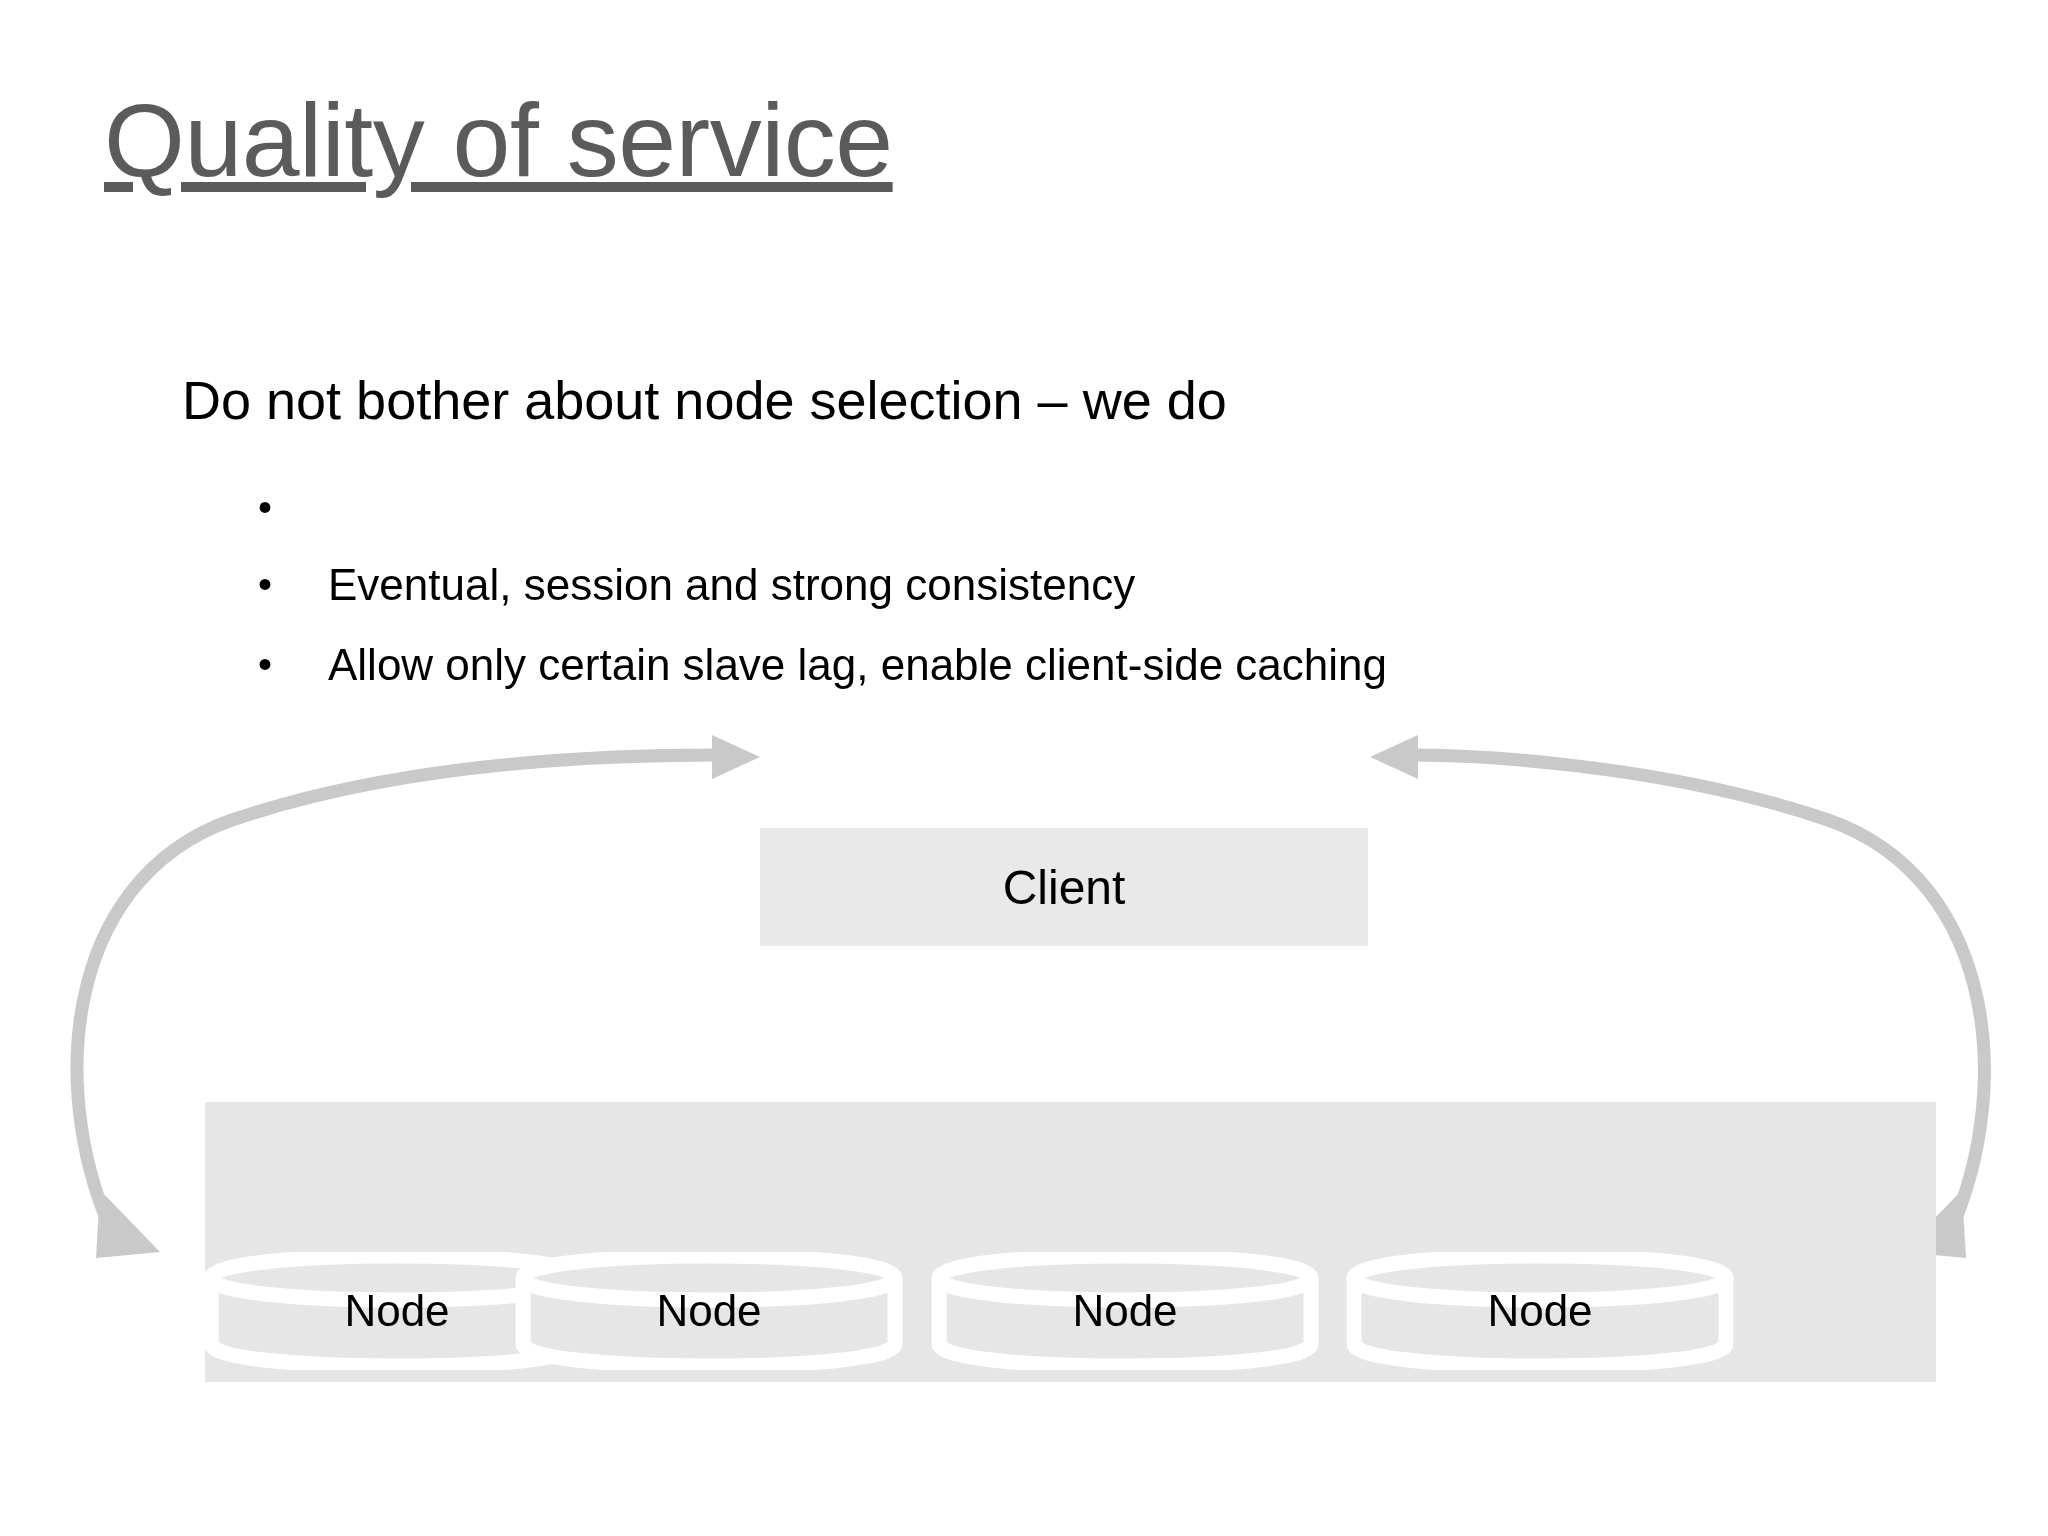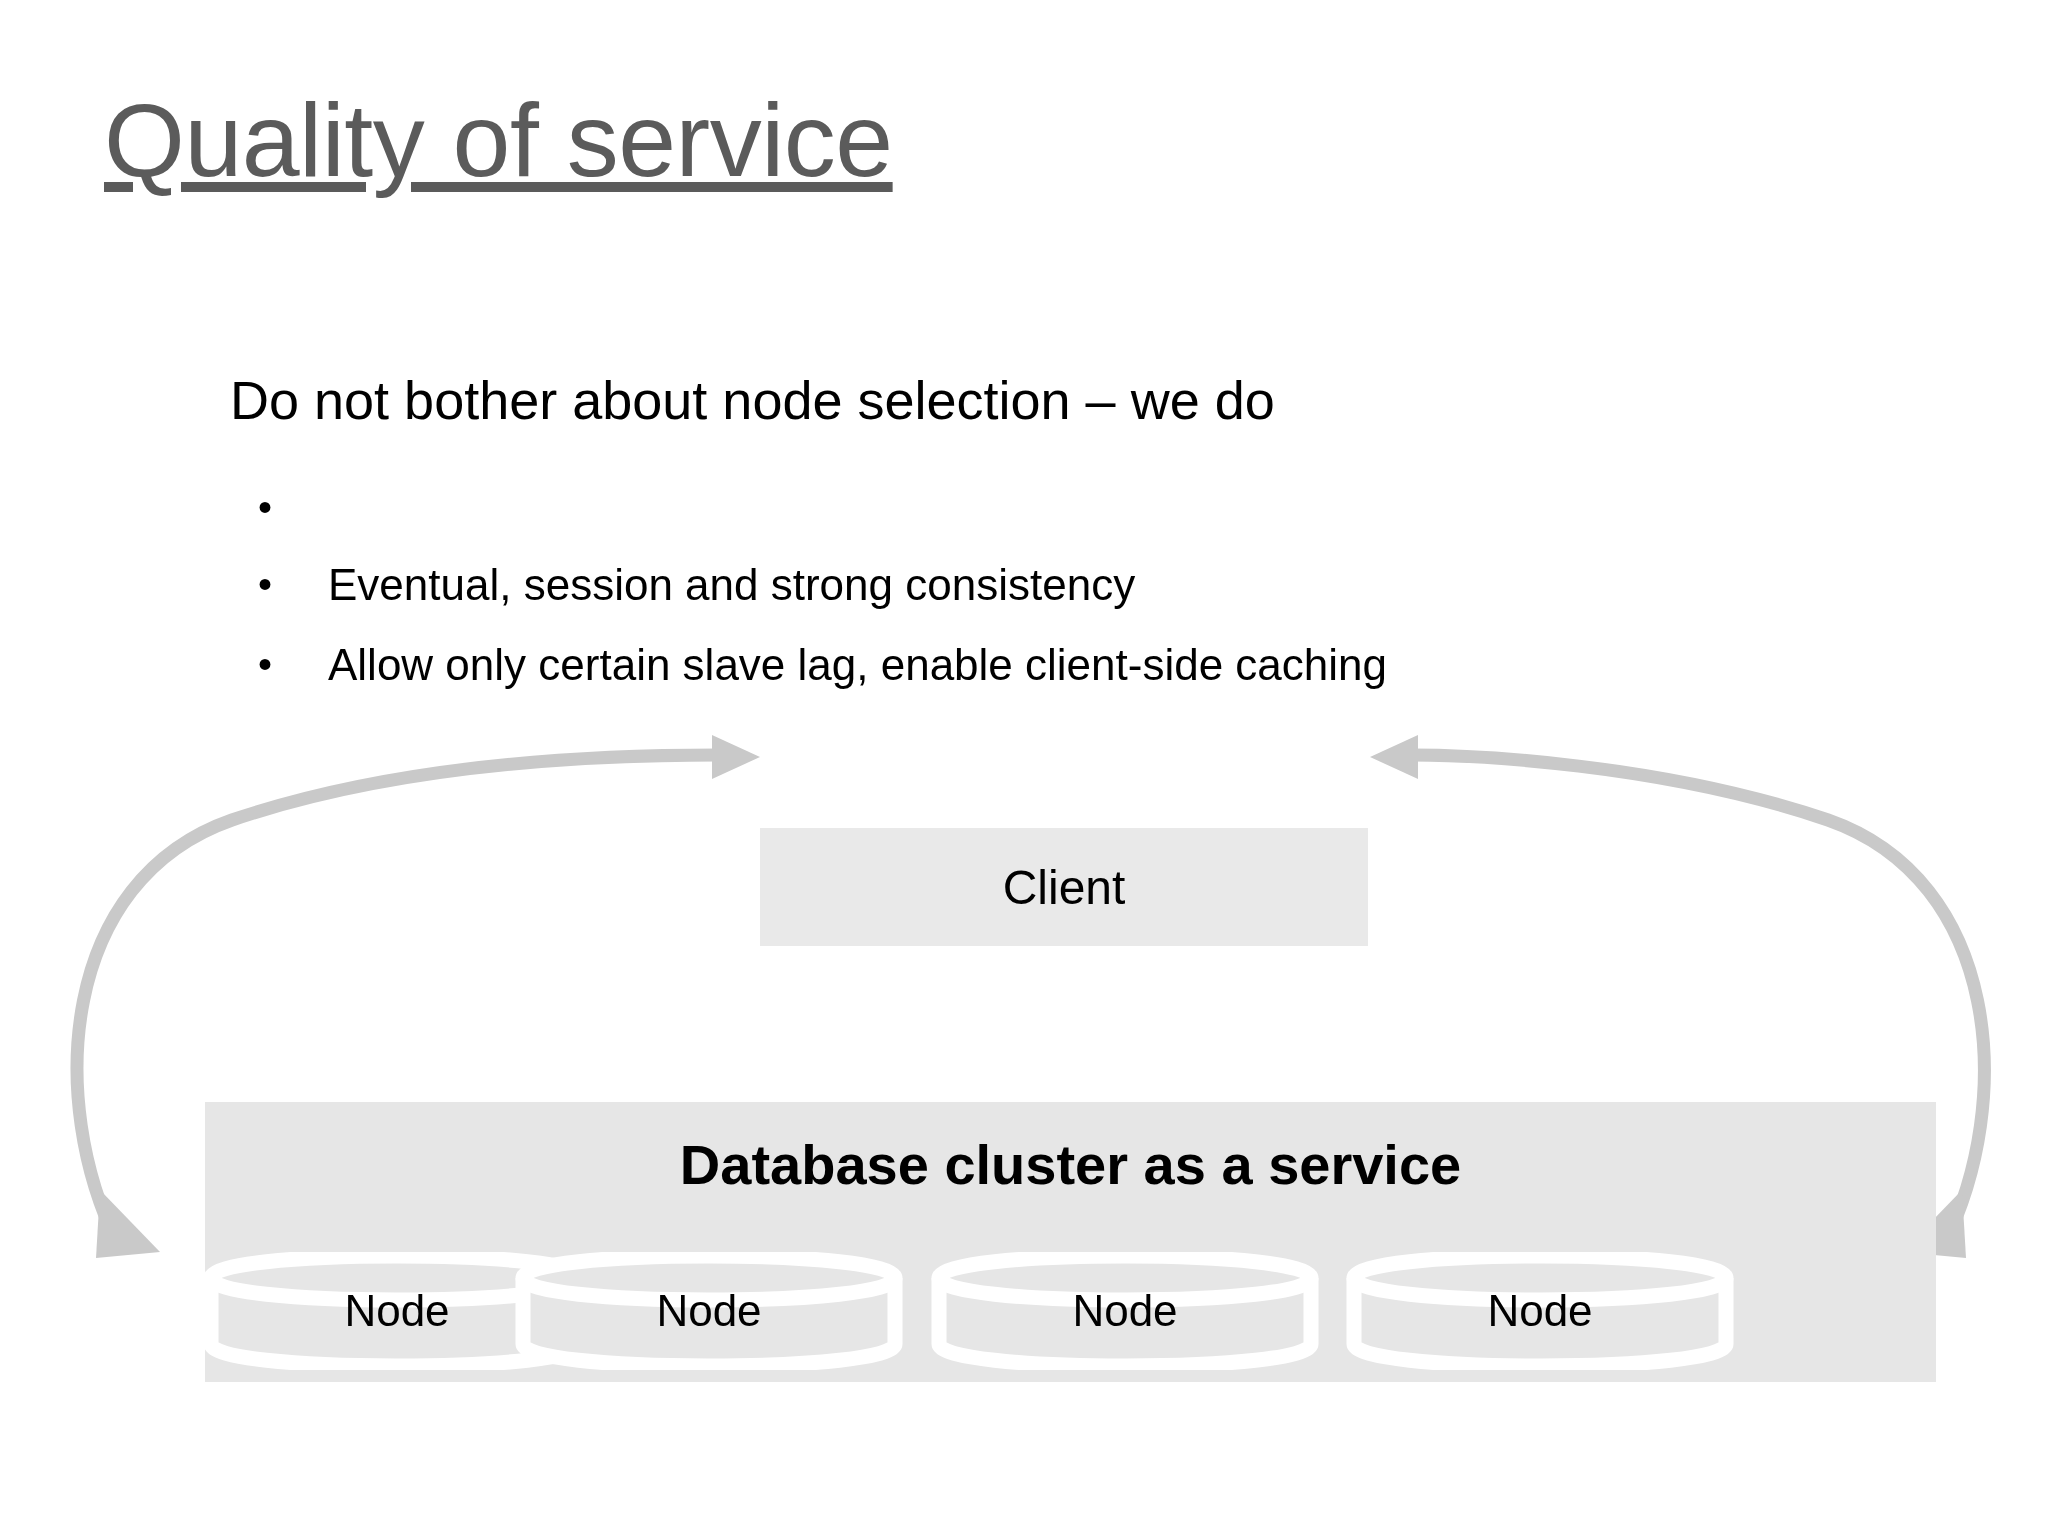--- a/index.html
+++ b/index.html
@@ -33,21 +33,20 @@
   
   #lead-line {
     position: absolute;
     left: 182px;
     top: 368px;
     font-size: 54px;
     line-height: 1.2;
     font-weight: 400;
     color: #000000;
     white-space: nowrap;
-    margin-left: 48px;
   }
 
   #bullet-list {
     position: absolute;
     left: 258px;
     top: 482px;
     width: 1600px;
   }
   .bullet-row {
     display: flex;
@@ -219,21 +218,20 @@
     <polygon points="1962,1190 1902,1252 1966,1258" fill="#c9c9c9"></polygon>
   </svg>
 
   <div class="box" id="client-box">
     <span>Client</span>
   </div>
 
 
   <div class="box" id="cluster-box">
 
-    <div id="cluster-title">Database cluster as a service</div>
 
     <div id="node-row">
 
       <div class="node-cyl" style="left:-8px;">
         <svg viewBox="0 0 400 118">
           <path d="M14 26 C14 12, 100 4, 200 4 C300 4, 386 12, 386 26
                    L386 92 C386 106, 300 114, 200 114 C100 114, 14 106, 14 92 Z" fill="#e6e6e6" stroke="#ffffff" stroke-width="15"></path>
           <path d="M14 26 C14 40, 100 48, 200 48 C300 48, 386 40, 386 26" fill="none" stroke="#ffffff" stroke-width="15"></path>
         </svg>
         <div class="node-label">Node</div>

